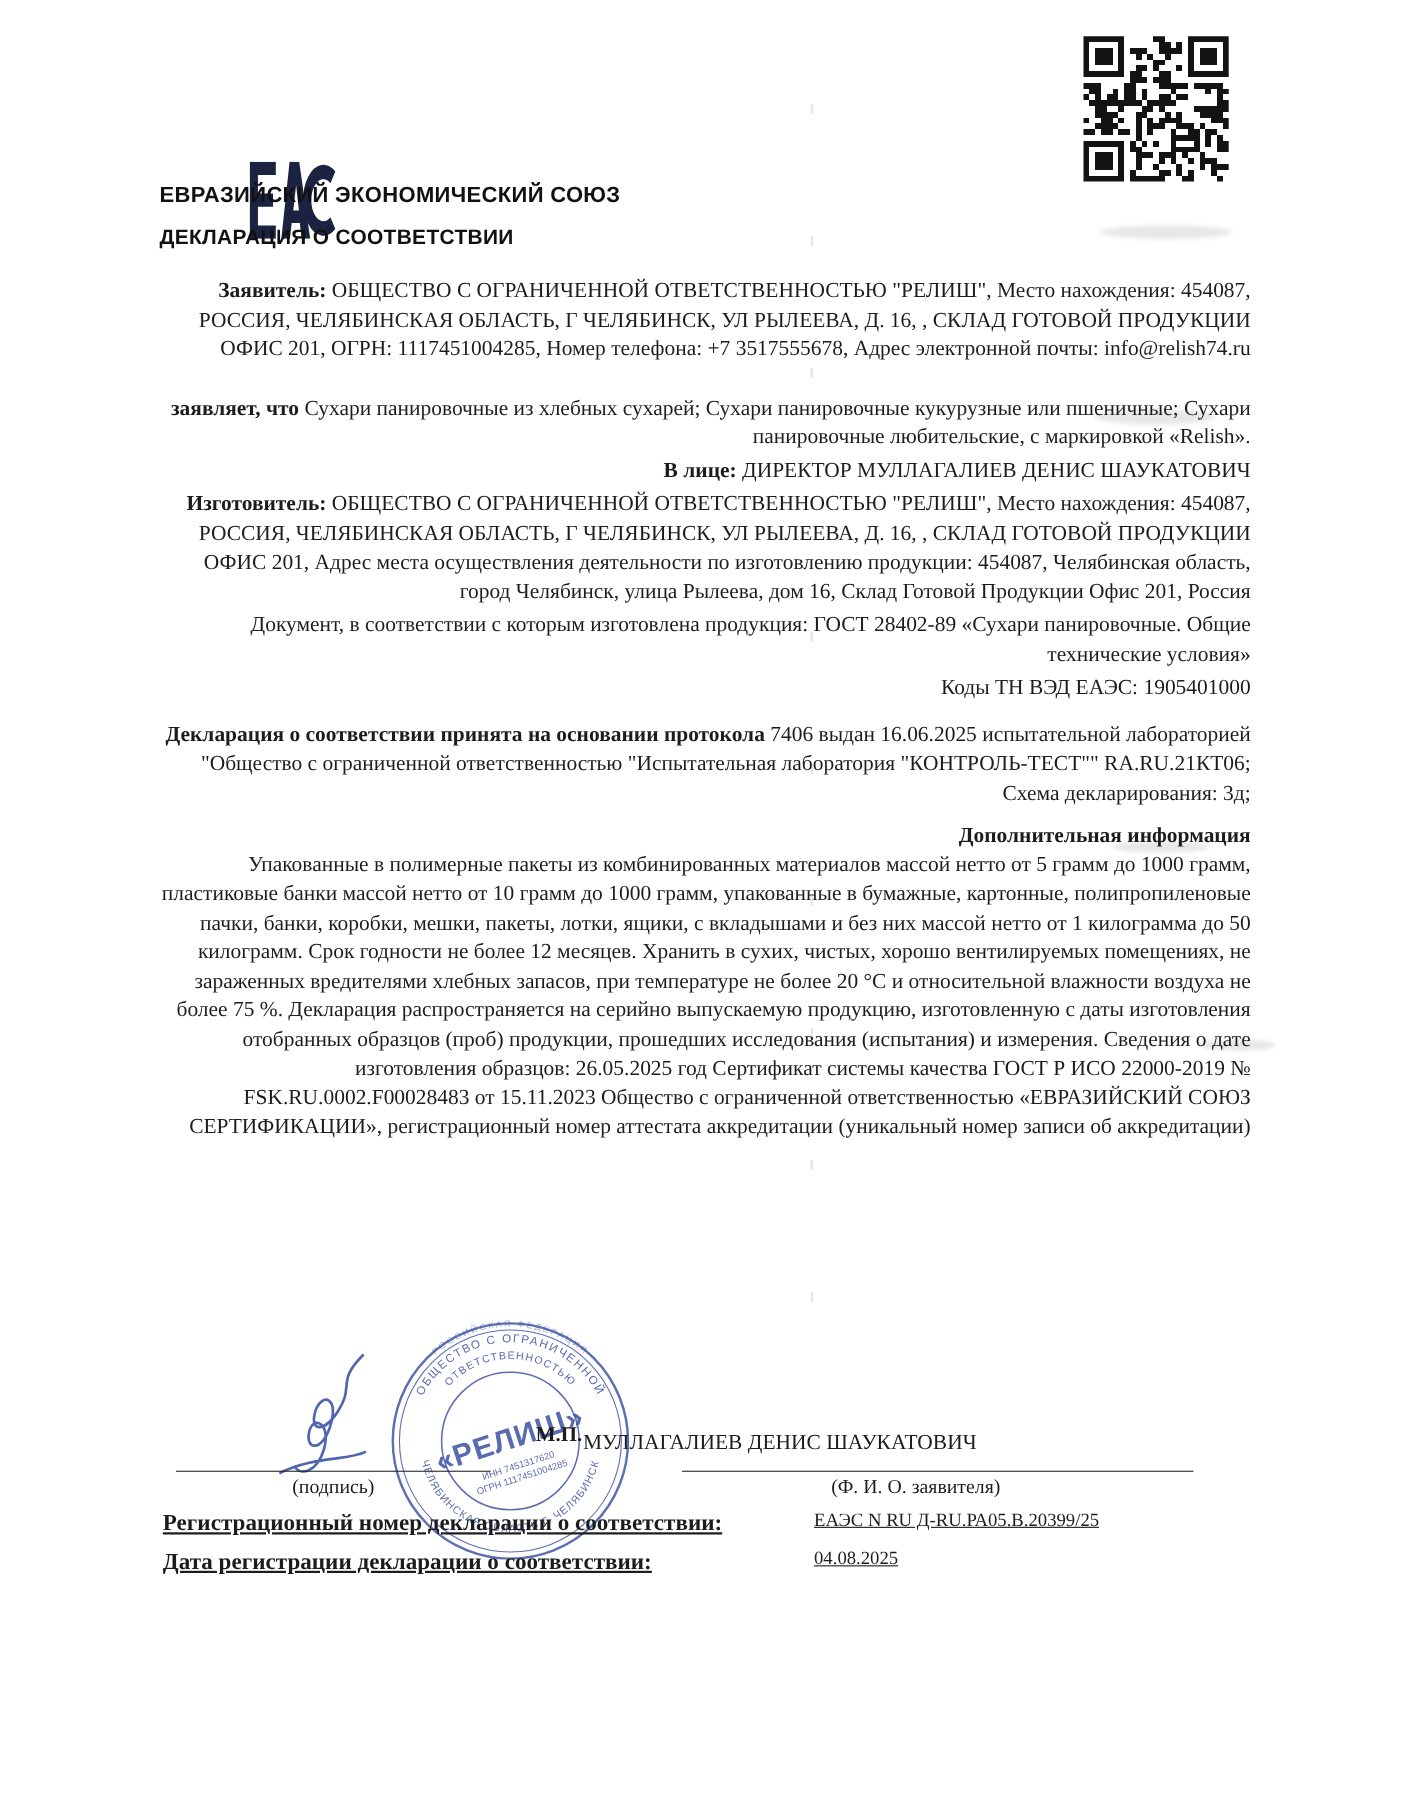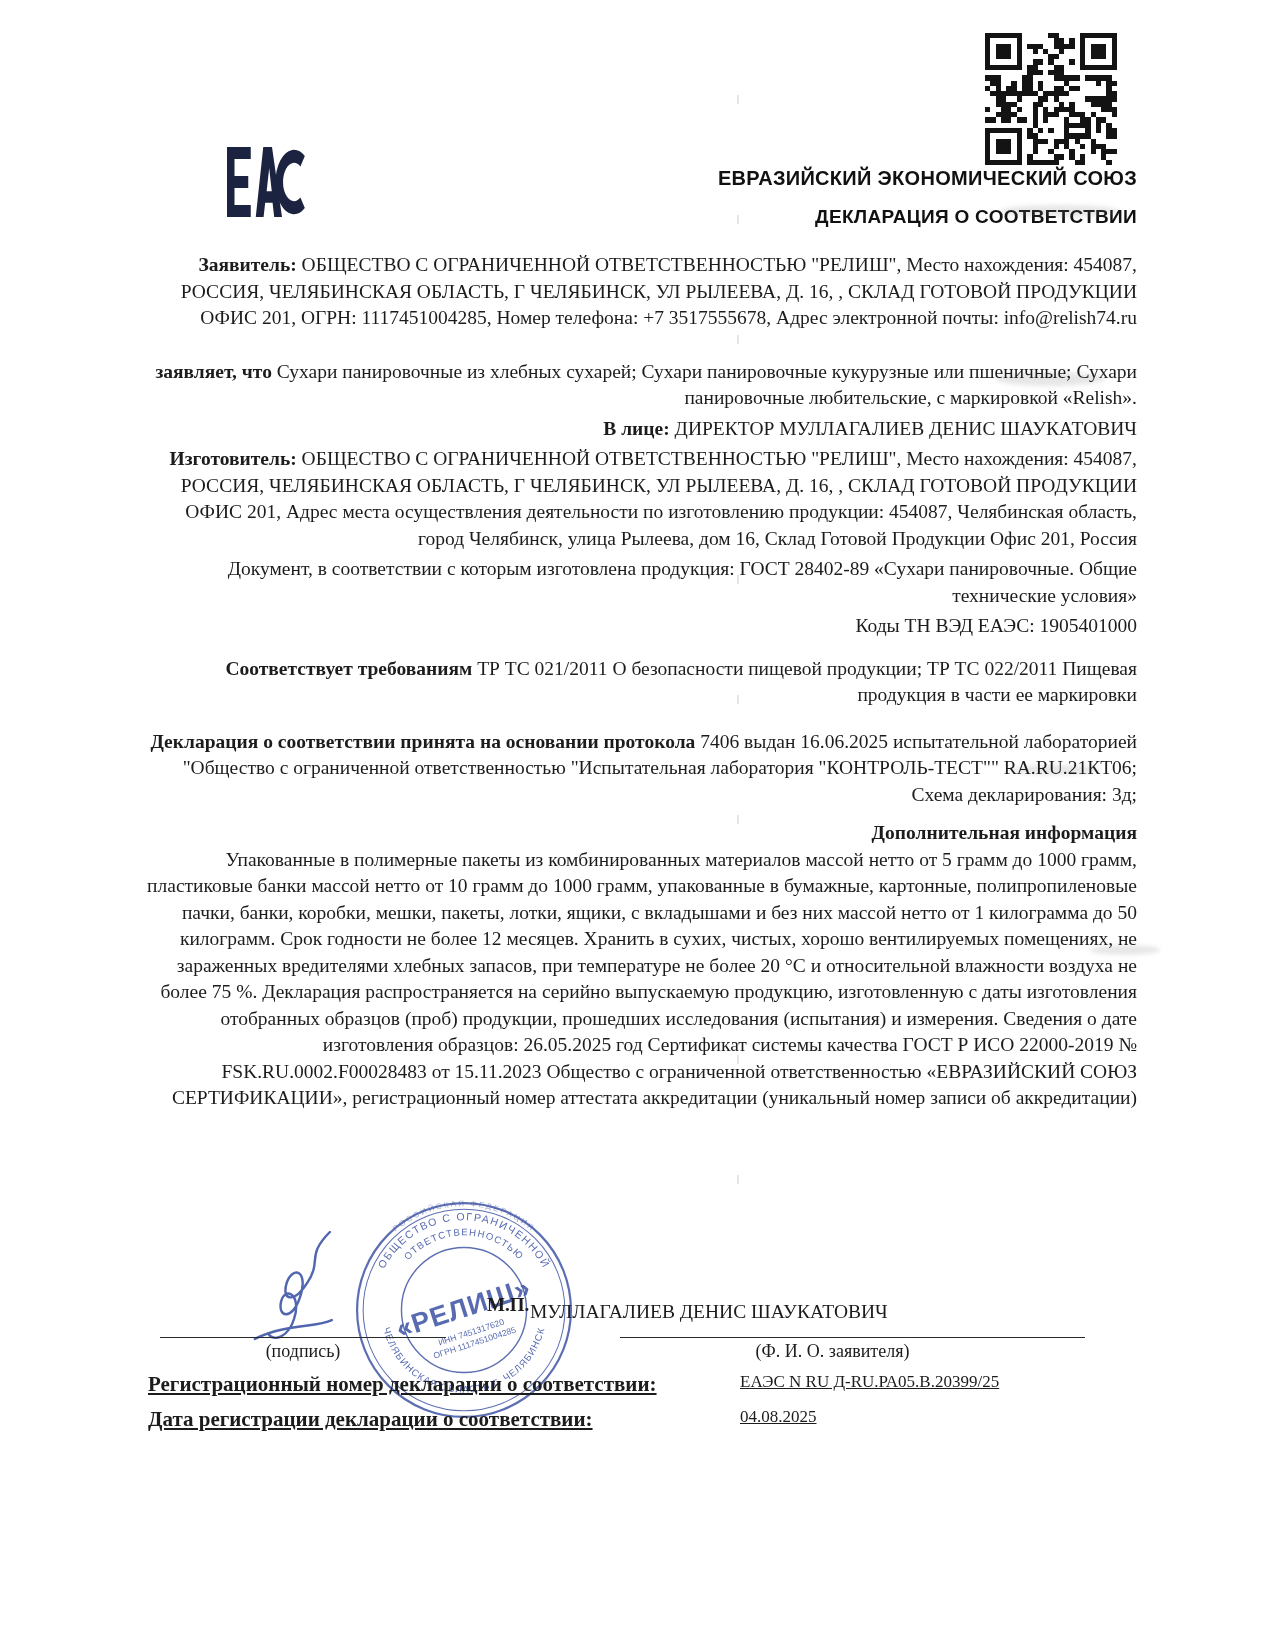--- a/index.html
+++ b/index.html
@@ -4,21 +4,21 @@
 <style>
   html,body {margin:0; padding:0; background:#ffffff;}
   .page {
     position:relative; width:1275px; height:1650px; background:#ffffff;
     font-family:"Liberation Serif","DejaVu Serif",serif; color:#1c1c1c;
     overflow:hidden;
   }
   
   .eac-logo {position:absolute; left:227px; top:147px; width:80px; height:70px;}
   .qr {position:absolute; left:985px; top:33px; width:132px; height:132px;}
-  .header-titles {position:absolute; left:145px; top:167px; width:992px; text-align:right;
+  .header-titles {position:absolute; left:145px; top:167px; width:992px; text-align:left;
     font-family:"Liberation Sans","DejaVu Sans",sans-serif; font-weight:bold; color:#111;}
   .union-title {font-size:20px; letter-spacing:0.3px;}
   .doc-title {margin-top:16px; font-size:19px; letter-spacing:0.3px;}
   
   .body-text {position:absolute; left:145px; top:252px; width:992px;
     font-size:19.5px; line-height:26.5px; text-align:right;}
   .body-text p {margin:0;}
   .mb-big {margin-bottom:27px !important;}
   .mb-sm  {margin-bottom:4px !important;}
   .mb-med {margin-bottom:16px !important;}
@@ -304,21 +304,20 @@
     <p class="mb-sm"><strong>заявляет, что</strong><span>  Сухари панировочные из хлебных сухарей; Сухари панировочные кукурузные или пшеничные; Сухари панировочные любительские, с маркировкой «Relish».</span></p>
 
     <p class="mb-sm"><strong>В лице:</strong><span> ДИРЕКТОР МУЛЛАГАЛИЕВ ДЕНИС ШАУКАТОВИЧ</span></p>
 
     <p class="mb-sm"><strong>Изготовитель:</strong><span> ОБЩЕСТВО С ОГРАНИЧЕННОЙ ОТВЕТСТВЕННОСТЬЮ "РЕЛИШ", Место нахождения: 454087, РОССИЯ, ЧЕЛЯБИНСКАЯ ОБЛАСТЬ, Г ЧЕЛЯБИНСК, УЛ РЫЛЕЕВА, Д. 16,  , СКЛАД ГОТОВОЙ ПРОДУКЦИИ ОФИС 201, Адрес места осуществления деятельности по изготовлению продукции: 454087, Челябинская область, город Челябинск, улица Рылеева, дом 16, Склад Готовой Продукции Офис 201, Россия</span></p>
 
     <p class="mb-sm"><span>Документ, в соответствии с которым изготовлена продукция: ГОСТ 28402-89 «Сухари панировочные. Общие технические условия»</span></p>
 
     <p class="mb-med"><span>Коды ТН ВЭД ЕАЭС: 1905401000</span></p>
 
-    <p class="mb-lg"><strong>Соответствует требованиям</strong><span>  ТР ТС 021/2011 О безопасности пищевой продукции; ТР ТС 022/2011 Пищевая продукция в части ее маркировки</span></p>
 
     <p class="mb-p8"><strong>Декларация о соответствии принята на основании протокола</strong><span> 7406 выдан 16.06.2025 испытательной лабораторией "Общество с ограниченной ответственностью "Испытательная лаборатория "КОНТРОЛЬ-ТЕСТ"" RA.RU.21КТ06; Схема декларирования: 3д;</span></p>
 
     <p><strong>Дополнительная информация</strong></p>
     <p class="mb-p10">Упакованные в полимерные пакеты из комбинированных материалов массой нетто от 5 грамм до 1000 грамм, пластиковые банки массой нетто от 10 грамм до 1000 грамм, упакованные в бумажные, картонные, полипропиленовые пачки, банки, коробки, мешки, пакеты, лотки, ящики, с вкладышами и без них массой нетто от 1 килограмма до 50 килограмм. Срок годности не более 12 месяцев. Хранить в сухих, чистых, хорошо вентилируемых помещениях, не зараженных вредителями хлебных запасов, при температуре не более 20 °С и относительной влажности воздуха не более 75 %. Декларация распространяется на серийно выпускаемую продукцию, изготовленную с даты изготовления отобранных образцов (проб) продукции, прошедших исследования (испытания) и измерения. Сведения о дате изготовления образцов: 26.05.2025 год Сертификат системы качества ГОСТ Р ИСО 22000-2019 № FSK.RU.0002.F00028483 от 15.11.2023 Общество с ограниченной ответственностью «ЕВРАЗИЙСКИЙ СОЮЗ СЕРТИФИКАЦИИ», регистрационный номер аттестата аккредитации (уникальный номер записи об аккредитации)</p>
 
   </div>
 
   <svg class="signature-svg" viewBox="0 0 160 140">
     <path d="M98,6 C72,32 90,36 74,60 C60,82 46,80 52,60 C58,42 76,46 66,76 C58,100 42,98 46,80 C50,64 68,72 60,98 C54,118 38,124 32,114 M18,120 C50,104 84,108 100,100" stroke="#3d55a5" stroke-width="2.6" fill="none" stroke-linecap="round" opacity="0.9"></path>

